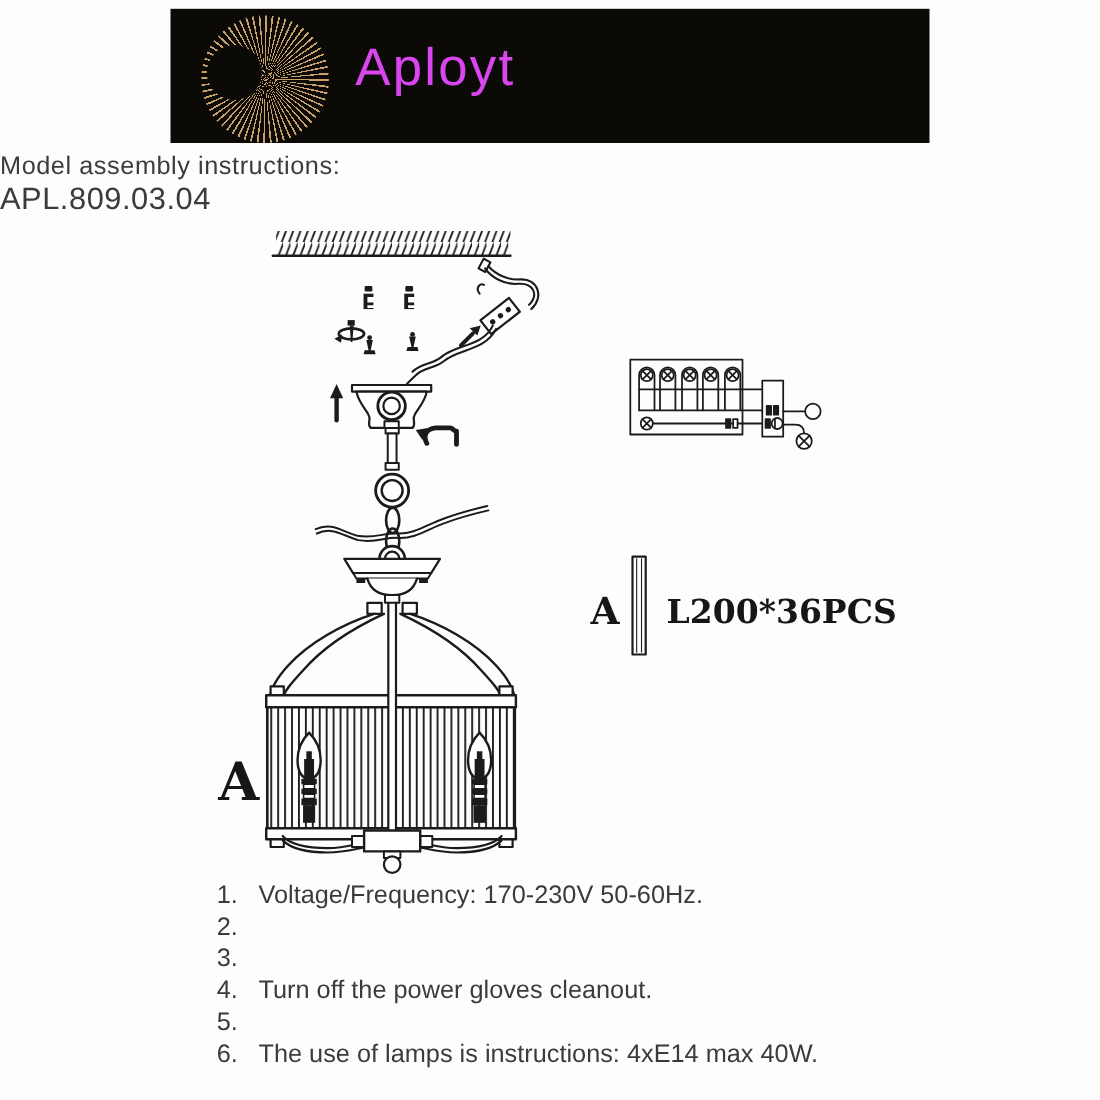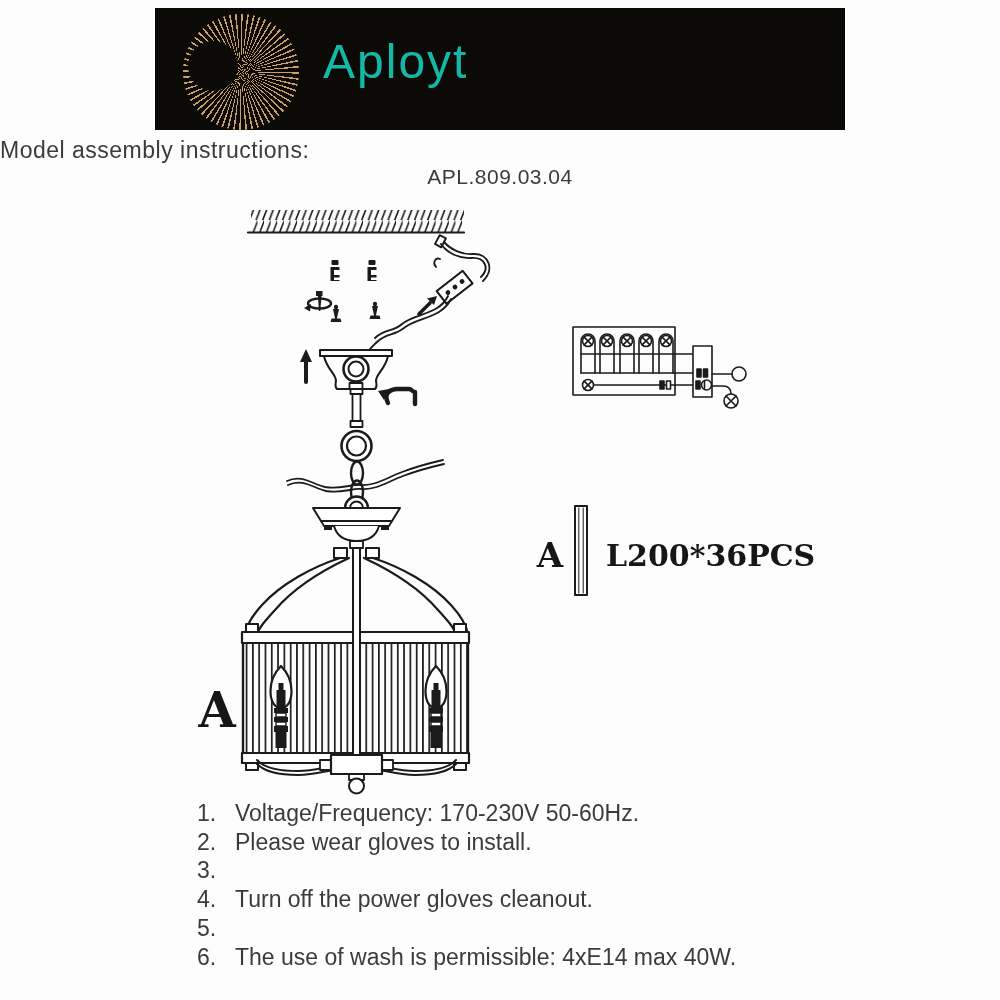--- a/index.html
+++ b/index.html
@@ -3,27 +3,27 @@
 <meta charset="utf-8">
 <style>
   html,body{margin:0;padding:0;}
   .page{position:relative;width:1000px;height:1000px;background:#fdfdfd;overflow:hidden;
         font-family:"Liberation Sans",sans-serif;}
   
   .banner{position:absolute;left:155px;top:8px;width:690px;height:122px;background:#0c0a07;overflow:hidden;}
   .sunburst{position:absolute;left:28px;top:6px;width:116px;height:116px;border-radius:50%;
     background:repeating-conic-gradient(from 0deg at 50% 50%, #c9a06a 0deg 1.7deg, #0c0a07 1.7deg 6deg);}
   .sun-hole{position:absolute;left:33px;top:33px;width:50px;height:50px;border-radius:50%;background:#0c0a07;}
-  .logo-text{position:absolute;left:168px;top:26px;font-size:48px;font-weight:300;color:#14b8a6;
+  .logo-text{position:absolute;left:168px;top:26px;font-size:48px;font-weight:300;color:#d946ef;
     letter-spacing:2px;}
   .rays{position:absolute;right:0;top:0;width:340px;height:122px;overflow:hidden;}
   
   .title1{position:absolute;left:0;top:137px;width:100%;text-align:left;font-size:23px;
     color:#3b3b3b;font-weight:500;letter-spacing:.5px;}
-  .title2{position:absolute;left:0;top:165px;width:100%;text-align:center;font-size:21px;
+  .title2{position:absolute;left:0;top:165px;width:100%;text-align:left;font-size:28px;
     color:#3b3b3b;font-weight:500;letter-spacing:.5px;}
   
   .diagram{position:absolute;left:150px;top:200px;width:700px;height:610px;}
   .diagram svg{display:block;}
   .serif-label{font-family:"DejaVu Serif","Liberation Serif",serif;fill:#161616;}
   
   .ins{position:absolute;left:197px;top:799px;width:720px;color:#3b3b3b;font-size:23px;}
   .ins .row{display:flex;line-height:28.7px;}
   .ins .num{width:38px;flex:0 0 38px;}
 </style>
@@ -261,31 +261,30 @@
   </svg>
   </div>
 
   <div class="ins">
     <div class="row">
       <span class="num">1.</span>
       <span>Voltage/Frequency: 170-230V 50-60Hz.</span>
     </div>
     <div class="row">
       <span class="num">2.</span>
-      <span>Please wear gloves to install.</span>
     </div>
     <div class="row">
       <span class="num">3.</span>
     </div>
     <div class="row">
       <span class="num">4.</span>
       <span>Turn off the power gloves cleanout.</span>
     </div>
     <div class="row">
       <span class="num">5.</span>
     </div>
     <div class="row">
       <span class="num">6.</span>
-      <span>The use of wash is permissible: 4xE14 max 40W.</span>
+      <span>The use of lamps is instructions: 4xE14 max 40W.</span>
     </div>
   </div>
 
 </div>
 
 </body></html>

